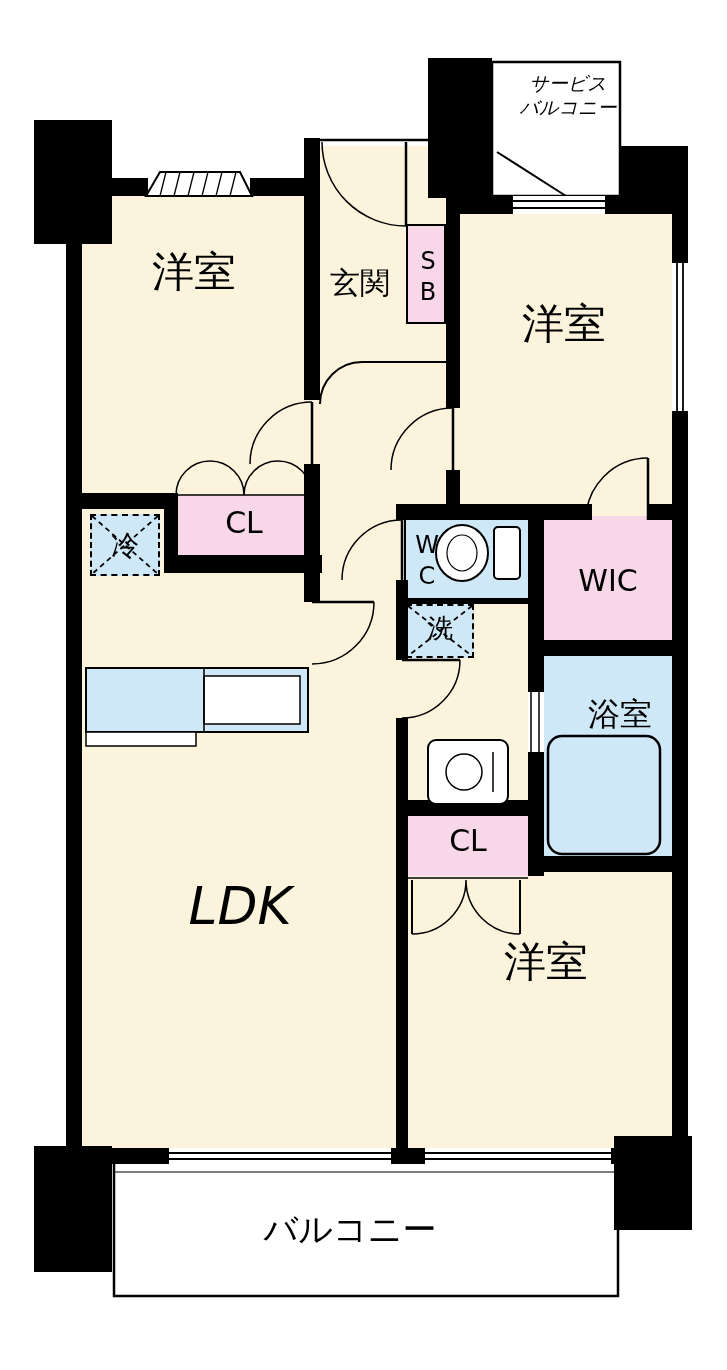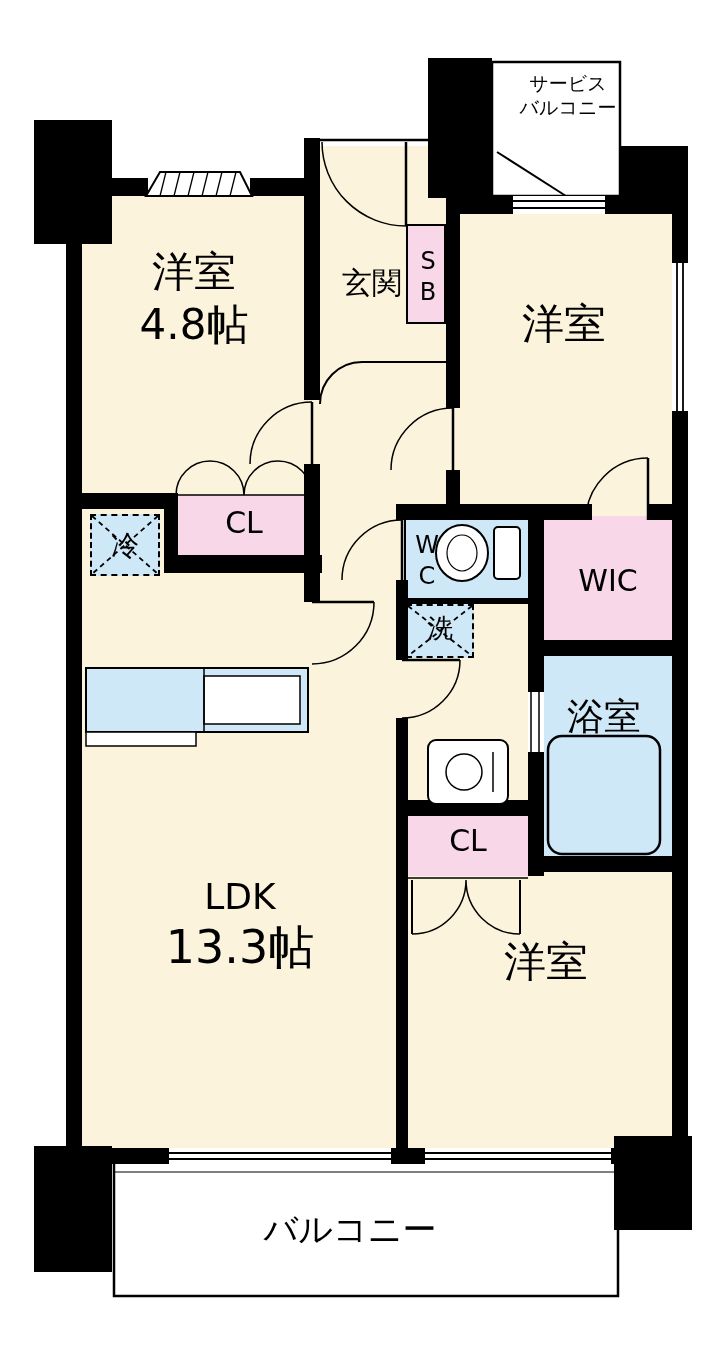--- a/index.html
+++ b/index.html
@@ -188,40 +188,38 @@
 
       <g>
         <path d="M114 1164 L114 1296 L618 1296 L618 1164" stroke-width="2.5"></path>
         <path d="M114 1172 L618 1172" stroke-width="1.2"></path>
       </g>
     </g>
   </svg>
 
   <div class="lbl" style="left:84px;top:246px;width:220px;font-size:42px;">
     <div>洋室</div>
-    <div>4.8帖</div>
   </div>
   <div class="lbl" style="left:456px;top:298px;width:216px;font-size:42px;">
     <div>洋室</div>
   </div>
   <div class="lbl" style="left:428px;top:936px;width:236px;font-size:42px;">
     <div>洋室</div>
   </div>
   <div class="lbl" style="left:90px;top:874px;width:300px;">
-    <div style="font-size:36px;">LDK</div>
-    <div style="font-size:46px;">13.3帖</div>
-  </div>
-  <div class="lbl" style="left:314px;top:264px;width:116px;font-size:30px;">玄関</div>
+    <div style="font-size:52px;font-style:italic;">LDK</div>
+  </div>
+  <div class="lbl" style="left:302px;top:264px;width:116px;font-size:30px;">玄関</div>
   <div class="lbl v" style="left:409px;top:238px;width:34px;height:80px;font-size:24px;">SB</div>
   <div class="lbl v" style="left:410px;top:526px;width:32px;height:72px;font-size:24px;">WC</div>
   <div class="lbl" style="left:544px;top:562px;width:128px;font-size:30px;">WIC</div>
   <div class="lbl" style="left:176px;top:504px;width:136px;font-size:30px;">CL</div>
   <div class="lbl" style="left:406px;top:822px;width:124px;font-size:30px;">CL</div>
   <div class="lbl" style="left:90px;top:528px;width:70px;font-size:28px;">冷</div>
   <div class="lbl" style="left:406px;top:612px;width:68px;font-size:26px;">洗</div>
-  <div class="lbl" style="left:548px;top:694px;width:112px;font-size:37px;">浴室</div>
+  <div class="lbl" style="left:564px;top:694px;width:112px;font-size:32px;">浴室</div>
   <div class="lbl" style="left:228px;top:1208px;width:244px;font-size:34px;">バルコニー</div>
-  <div class="lbl" style="left:494px;top:72px;width:148px;font-size:19px;">
+  <div class="lbl" style="left:494px;top:72px;width:148px;font-size:19px;font-style:italic;">
     <div>サービス</div>
     <div>バルコニー</div>
   </div>
 
 </div>
 
 </body></html>

